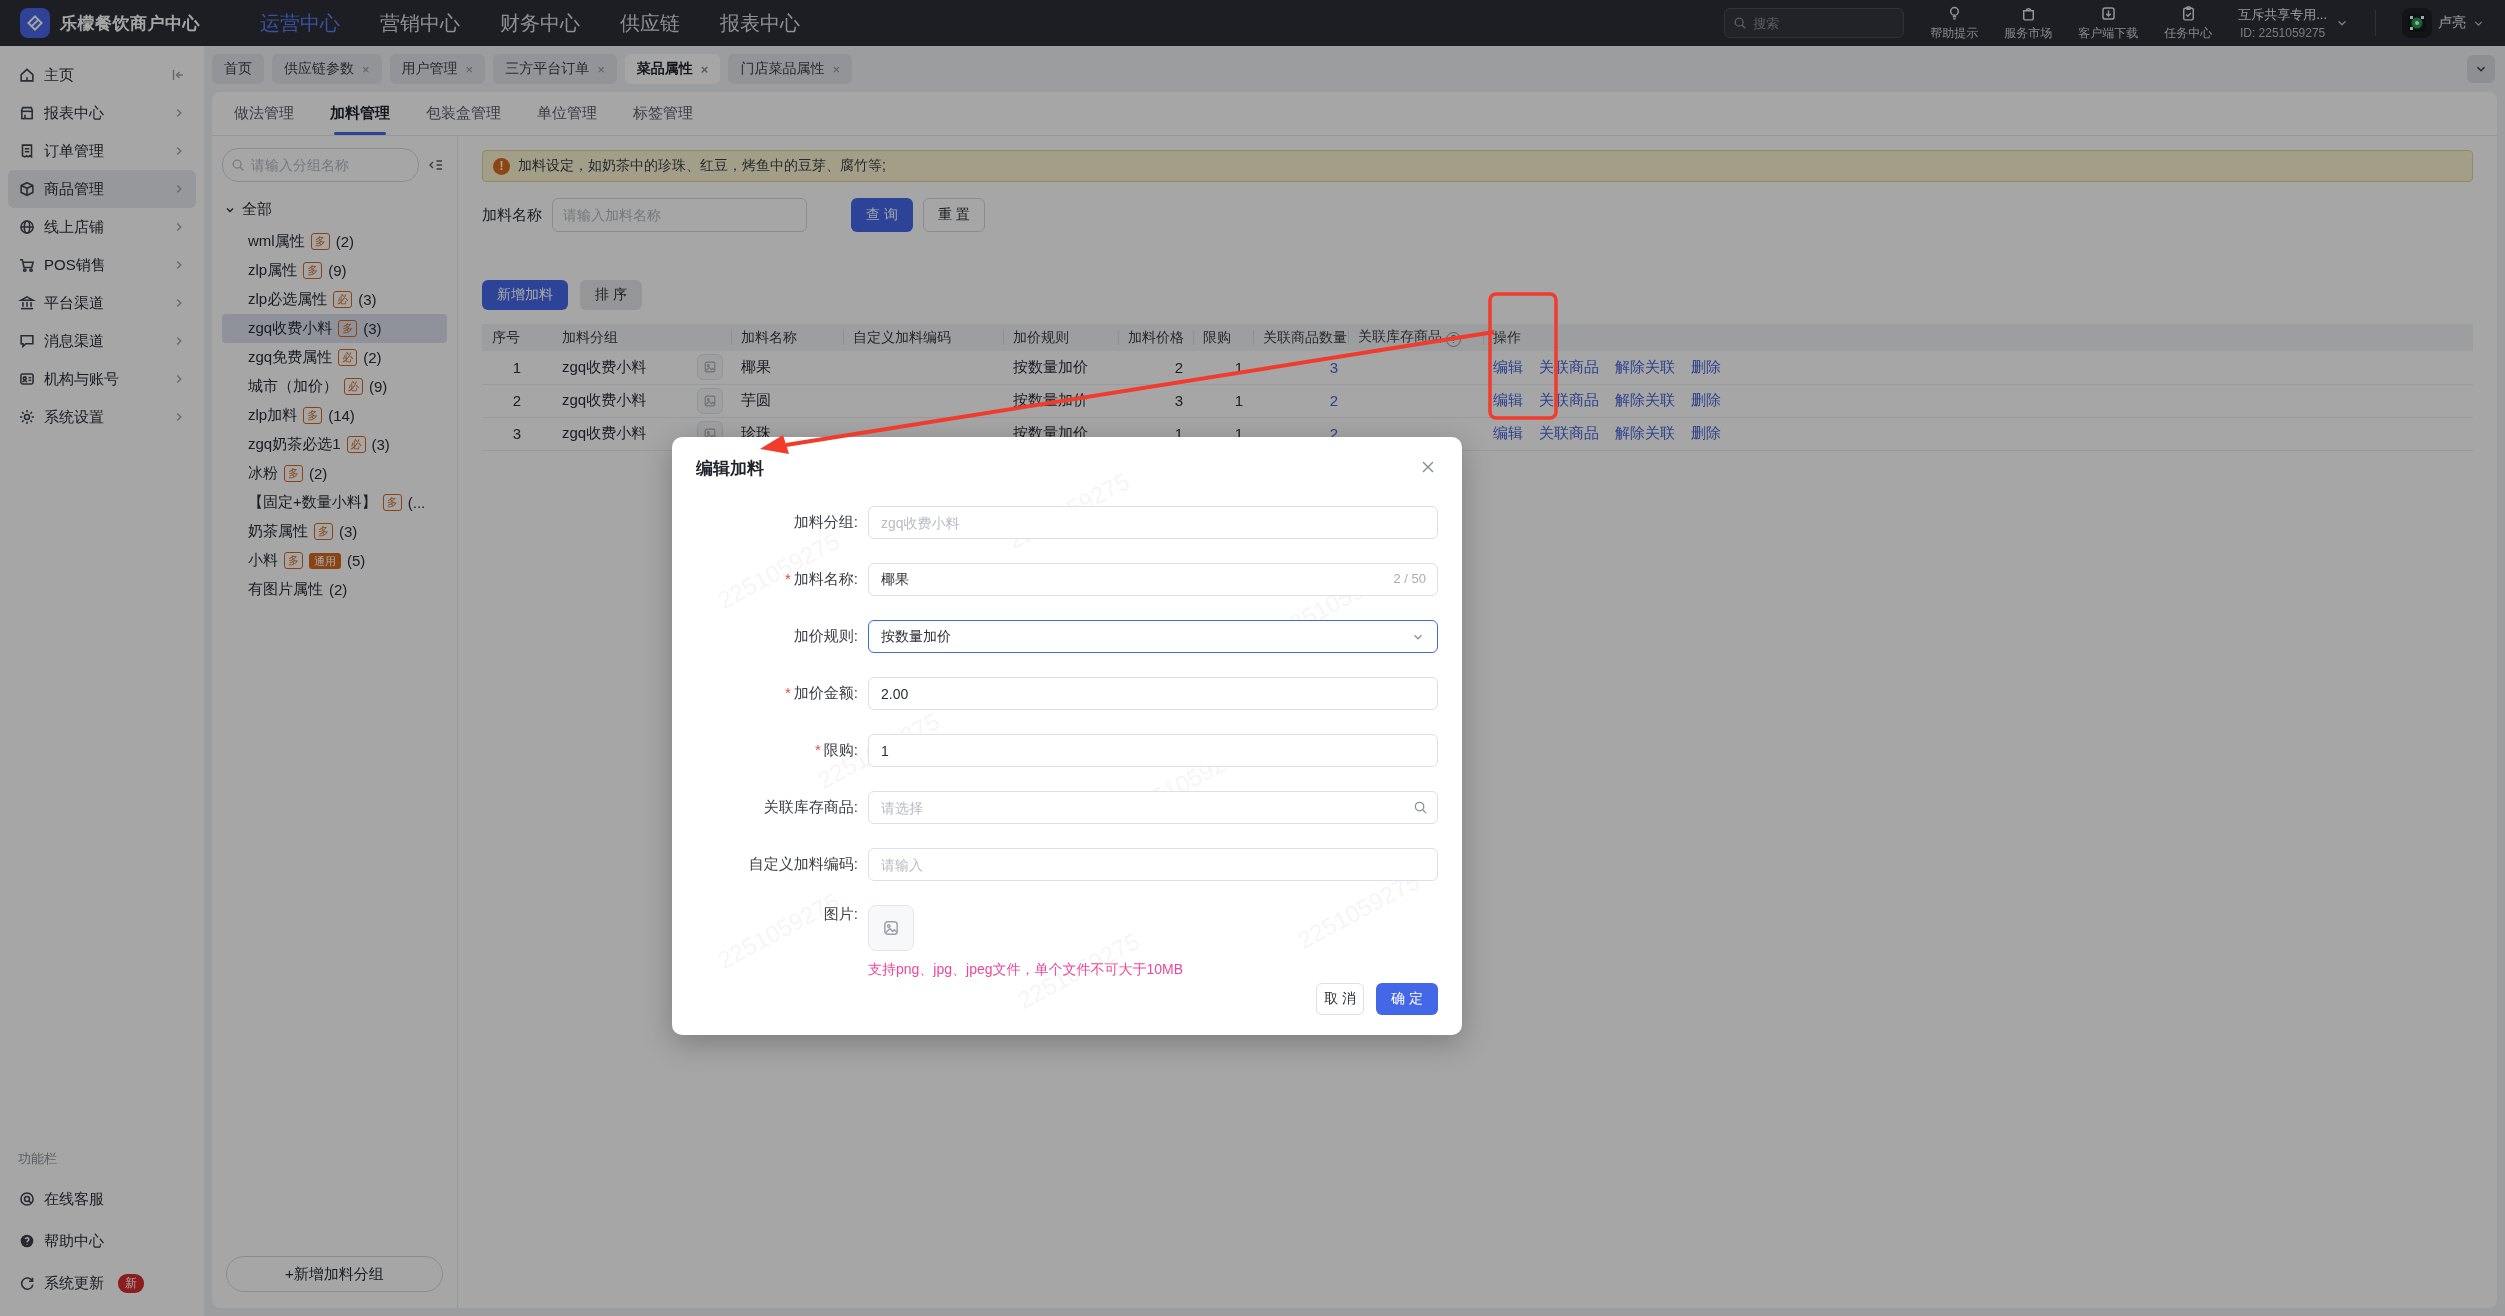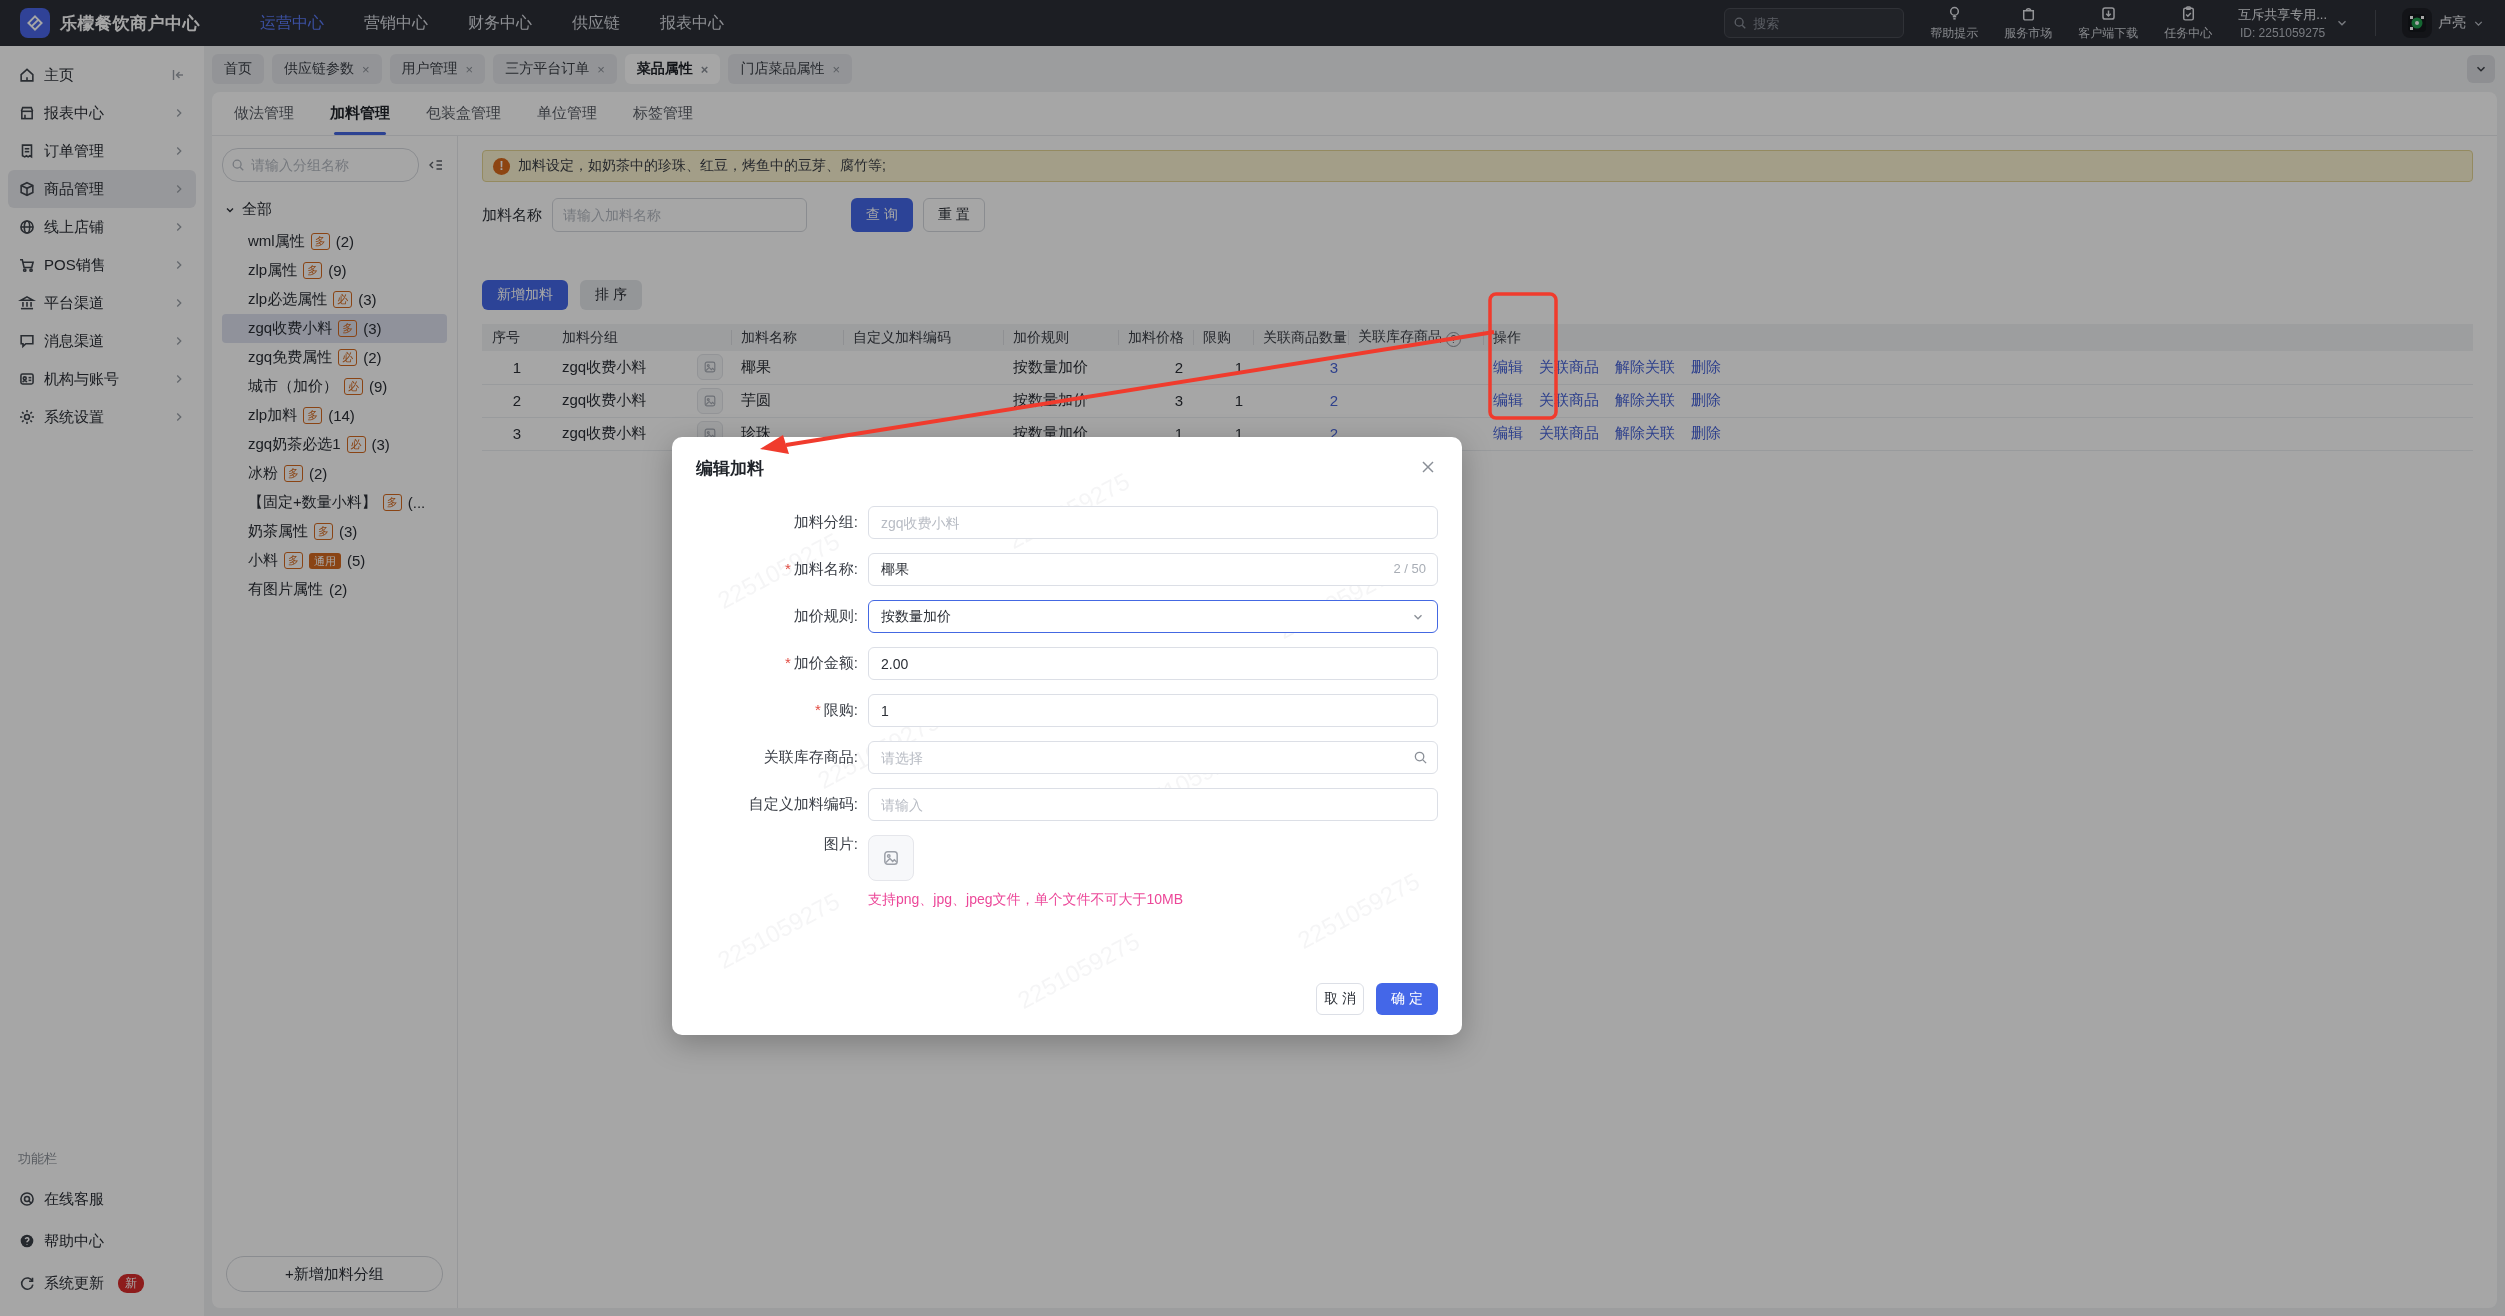--- a/index.html
+++ b/index.html
@@ -5,21 +5,21 @@
   * { margin:0; padding:0; box-sizing:border-box; }
   html,body { width:2505px; height:1316px; overflow:hidden; }
   body { font-family:"Liberation Sans","DejaVu Sans",sans-serif; background:#f0f1f3; color:#2b2f36; position:relative; font-size:15px; }
   svg { display:block; }
 
   
   .topbar { position:absolute; left:0; top:0; width:2505px; height:46px; background:#2b2e36; display:flex; align-items:center; padding:0 20px; z-index:5; }
   .logo-sq { width:30px; height:30px; border-radius:8px; background:#4a66e8; display:flex; align-items:center; justify-content:center; margin-right:10px; }
   .logo-text { color:#fff; font-size:17px; font-weight:bold; margin-right:60px; letter-spacing:.5px; }
   .topnav { display:flex; gap:40px; }
-  .topnav .nav-item { color:#d9dce2; font-size:16px; cursor:pointer; }
+  .topnav .nav-item { color:#d9dce2; font-size:20px; cursor:pointer; }
   .topnav .nav-item.active { color:#5b7bf7; }
   .top-right { margin-left:auto; display:flex; align-items:center; gap:26px; }
   .top-search { width:180px; height:30px; background:#33363e; border:1px solid #4a4d55; border-radius:6px; display:flex; align-items:center; padding:0 8px; gap:6px; color:#8d929b; }
   .top-search input { background:transparent; border:none; outline:none; color:#cfd2d8; font-size:13px; width:130px; }
   .top-search input::placeholder { color:#8d929b; }
   .util { display:flex; flex-direction:column; align-items:center; gap:3px; color:#e3e5ea; cursor:pointer; }
   .util .u-label { font-size:12px; color:#cfd2d8; white-space:nowrap; }
   .store { display:flex; align-items:center; gap:8px; cursor:pointer; }
   .store-lines { display:flex; flex-direction:column; align-items:center; gap:2px; }
   .store-name { color:#e6e8ec; font-size:13px; }
@@ -100,21 +100,21 @@
 
   
   .mask { position:absolute; inset:0; background:rgba(0,0,0,0.35); z-index:40; }
   .modal { position:absolute; left:672px; top:437px; width:790px; height:598px; background:#fff; border-radius:10px; z-index:50; box-shadow:0 8px 30px rgba(0,0,0,.25); padding:20px 24px; overflow:hidden; }
   .wm-layer { position:absolute; inset:0; pointer-events:none; overflow:hidden; }
   .wm-layer span { position:absolute; transform:rotate(-28deg); font-size:24px; color:rgba(60,60,70,.05); white-space:nowrap; }
   .modal-head { display:flex; align-items:flex-start; position:relative; z-index:1; }
   .modal-title { font-size:17px; font-weight:bold; color:#1f2329; }
   .modal-close { margin-left:auto; color:#8a8f97; cursor:pointer; padding:2px; }
   .form { margin-top:26px; position:relative; z-index:1; }
-  .frow { display:flex; align-items:center; margin-bottom:14px; }
+  .frow { display:flex; align-items:center; margin-bottom:24px; }
   .flabel { width:172px; text-align:right; font-size:15px; color:#3c4048; flex:none; padding-right:10px; white-space:nowrap; }
   .req { color:#e24c42; margin-right:3px; }
   .fctrl { position:relative; width:590px; }
   .f-input { width:100%; height:33px; border:1px solid #dcdfe6; border-radius:6px; padding:0 12px; font-size:14px; color:#2b2f36; outline:none; background:#fff; }
   .f-input::placeholder { color:#b8bcc4; }
   .f-counter { position:absolute; right:12px; top:8px; font-size:13px; color:#a8adb5; }
   .f-select { width:100%; height:33px; border:1px solid #4468e2; border-radius:6px; padding:0 12px; font-size:14px; color:#2b2f36; display:flex; align-items:center; background:#fff; cursor:pointer; }
   .f-select .sel-chev { margin-left:auto; color:#8a8f97; }
   .search-suffix { position:absolute; right:10px; top:9px; color:#8a8f97; }
   .upload-row { align-items:flex-start; }

